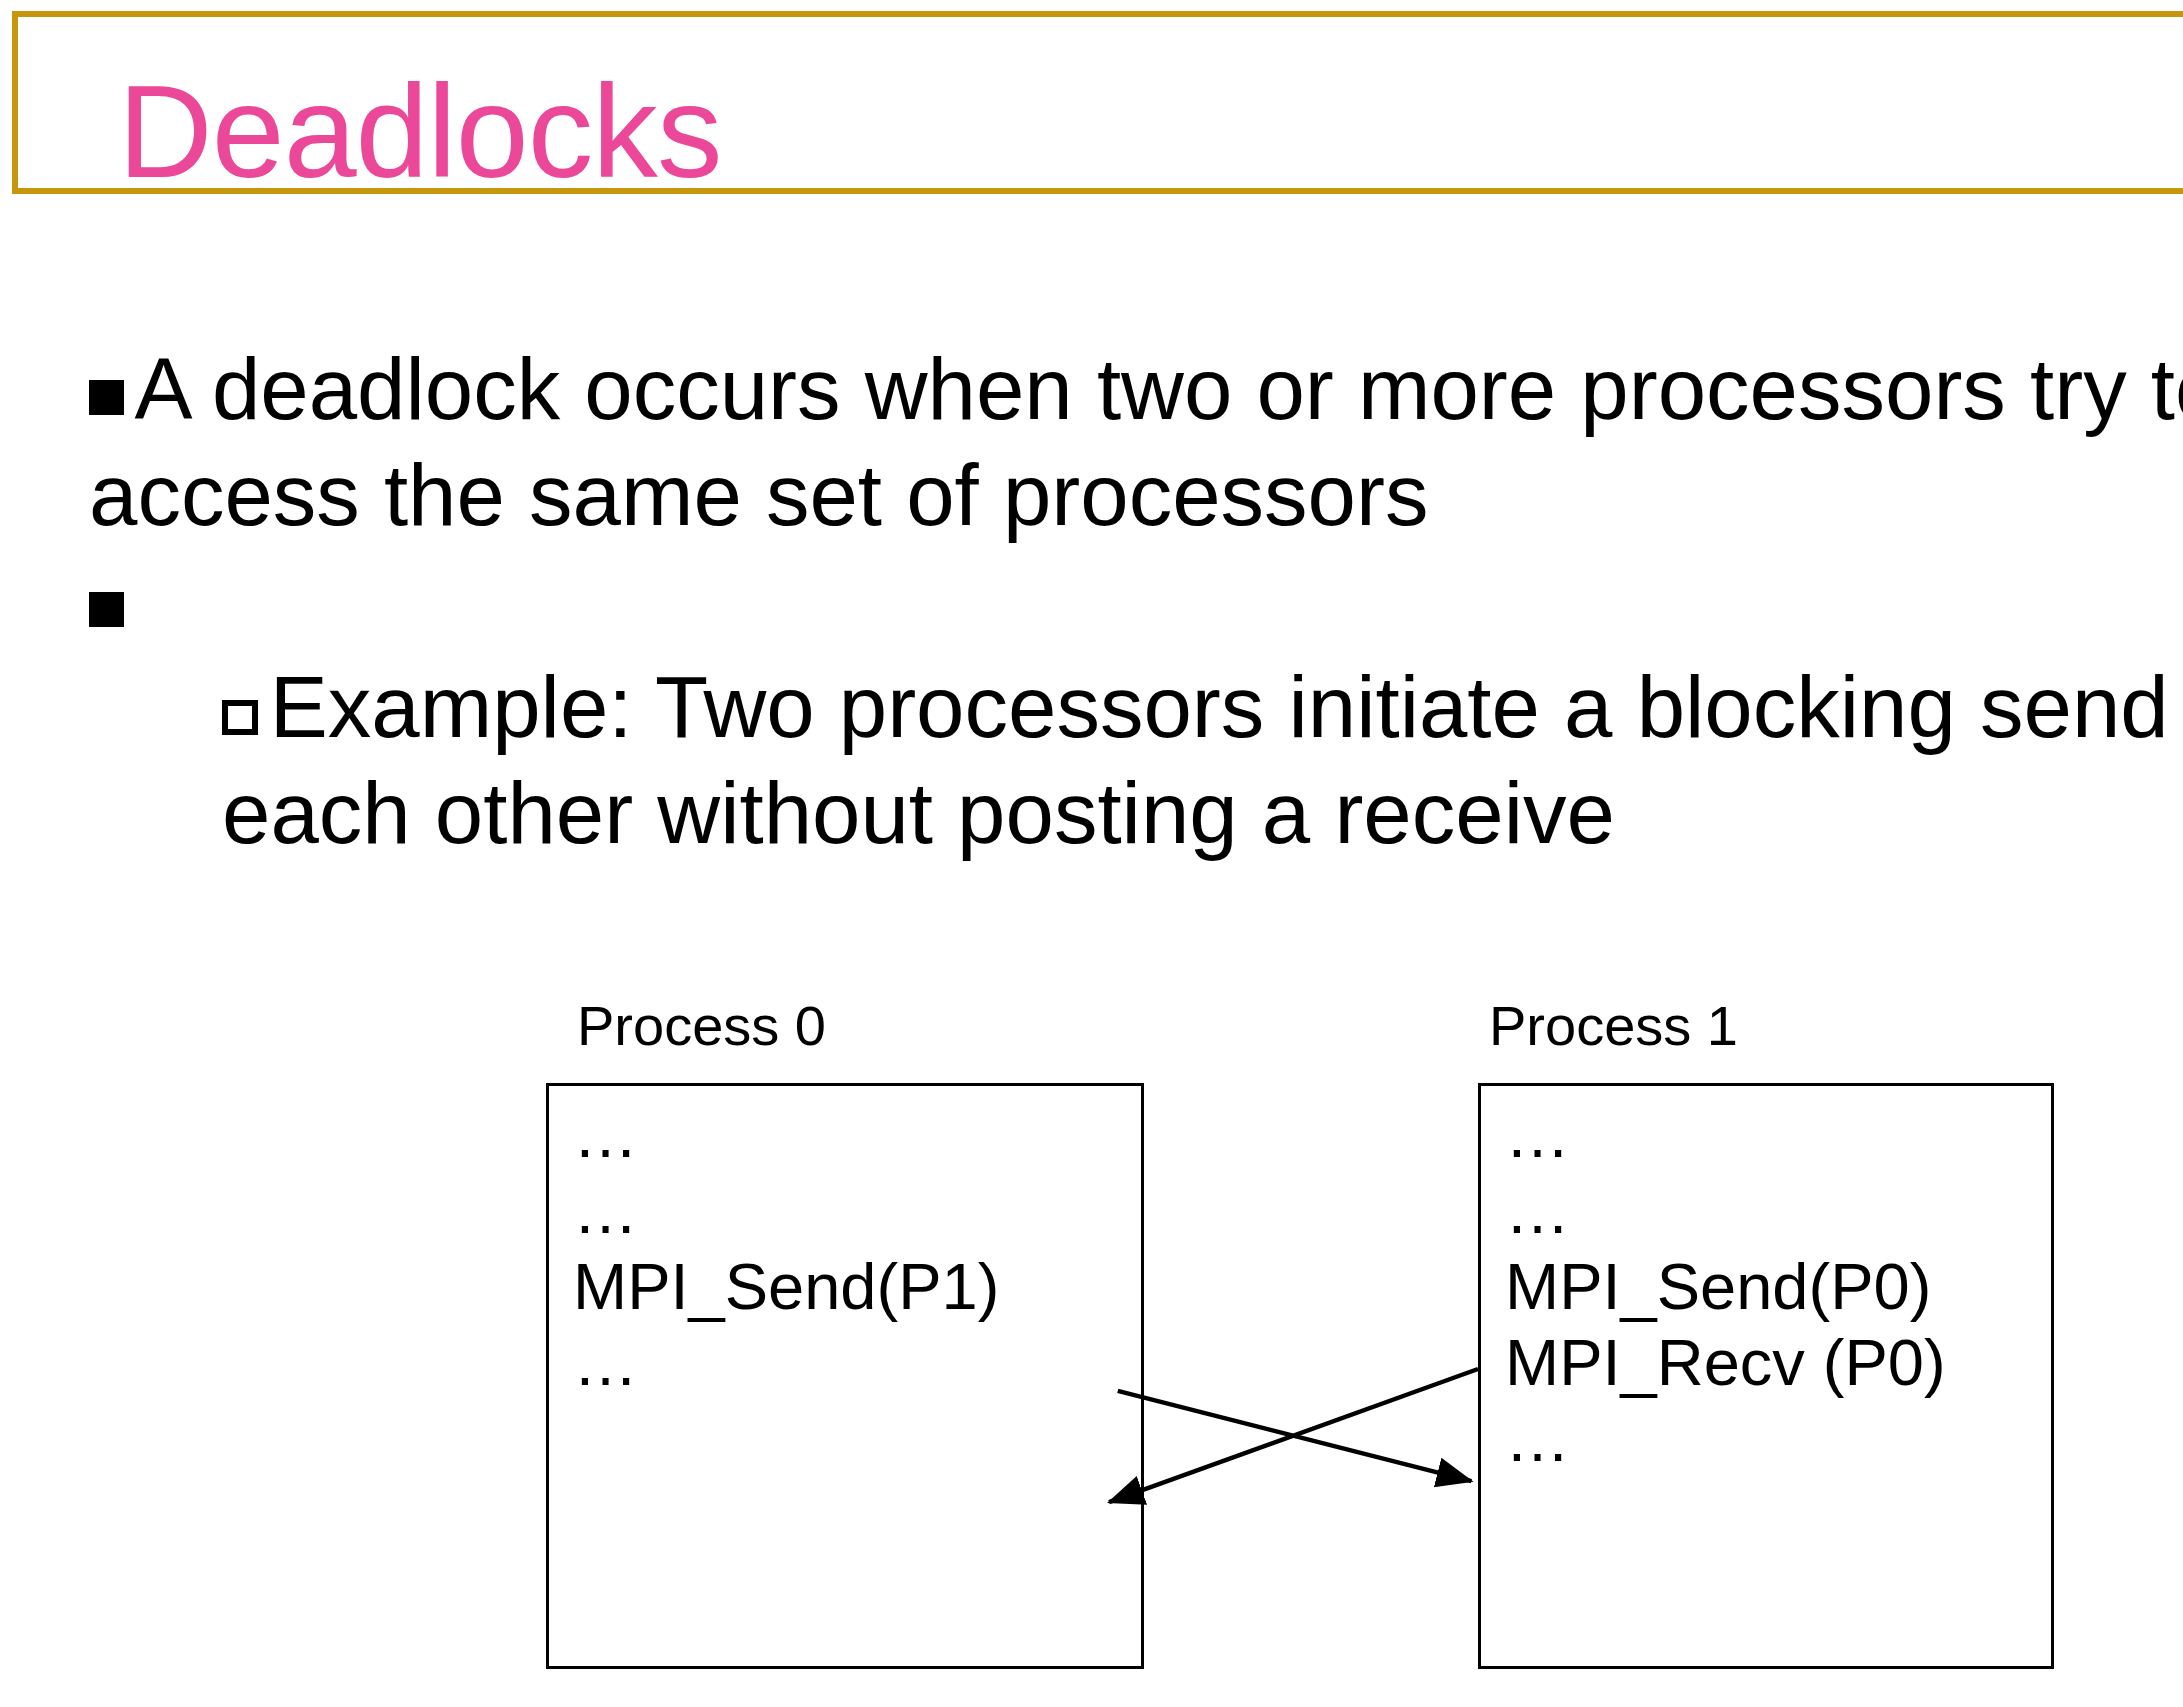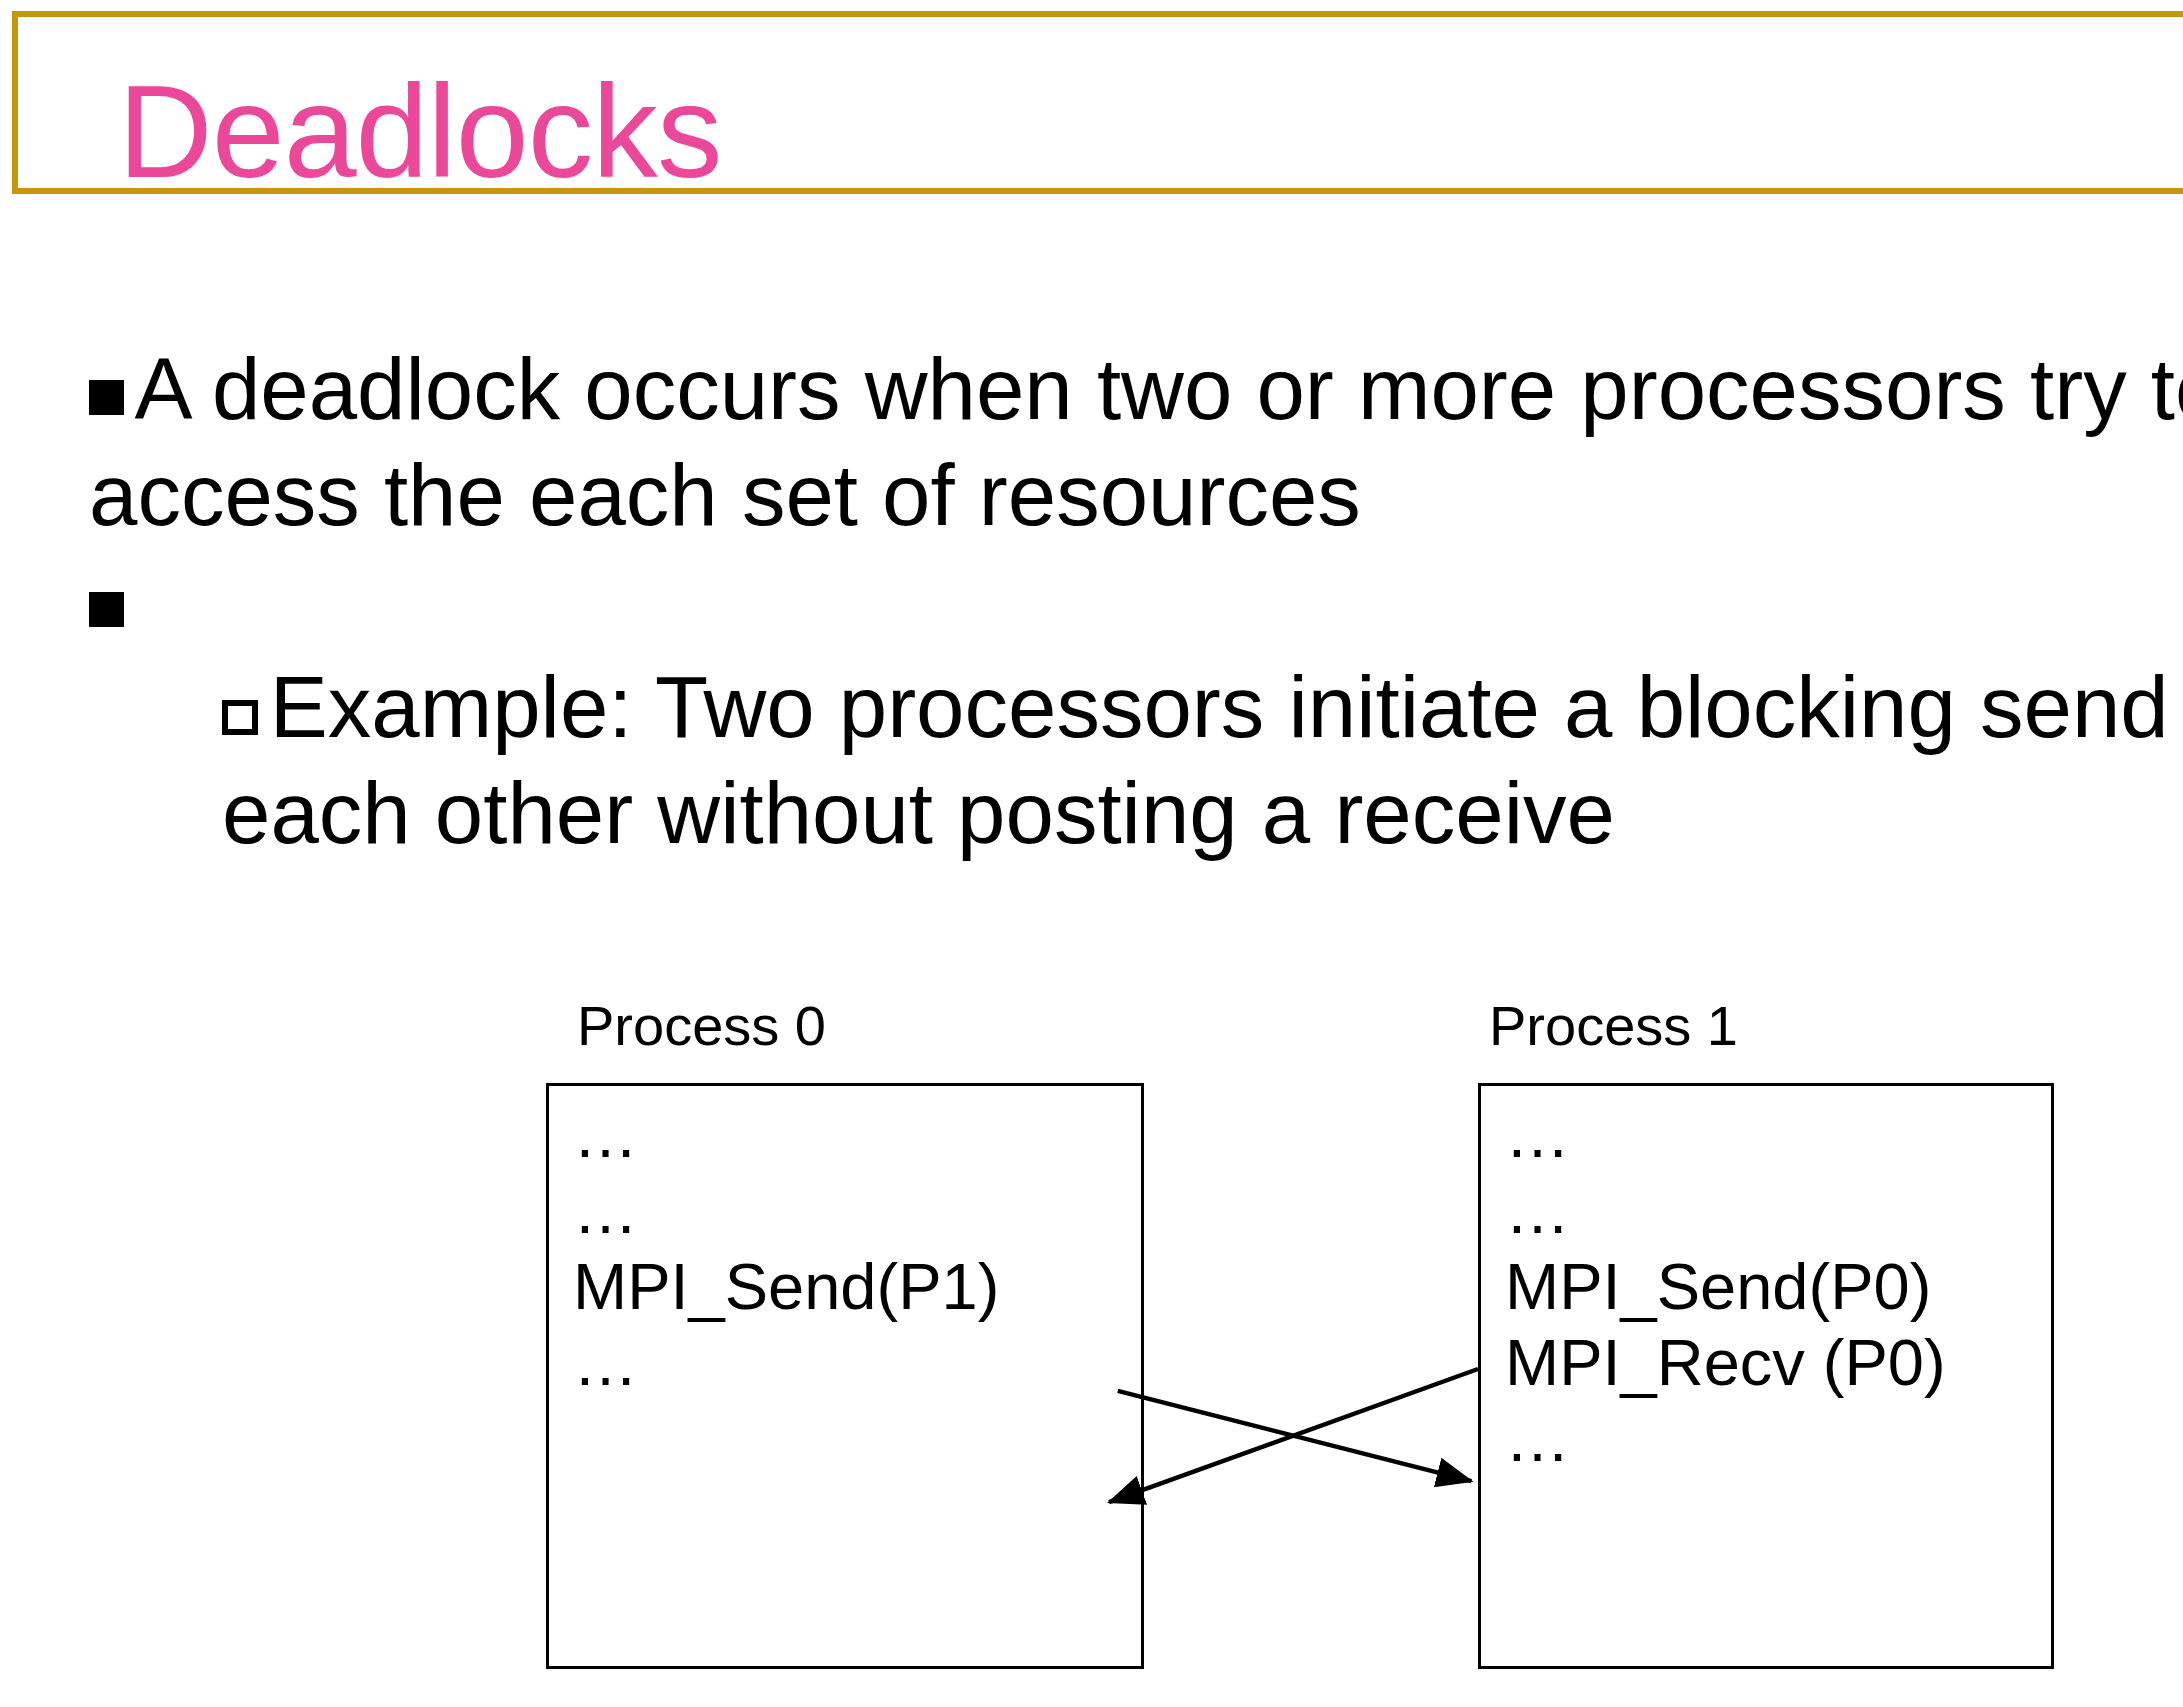--- a/index.html
+++ b/index.html
@@ -108,21 +108,21 @@
 </head>
 <body>
 
 <div class="slide">
 
   <div class="title-box"></div>
   <div class="title-text">Deadlocks</div>
 
   <div class="bullets">
     <div class="bline indent-1"><span class="sq"></span><span>A deadlock occurs when two or more processors try to</span></div>
-    <div class="bline indent-1"><span>access the each set of resources</span></div>
+    <div class="bline indent-1"><span>access the same set of processors</span></div>
     <div class="bline indent-1"><span class="sq"></span></div>
     <div class="bline indent-2"><span class="hsq"></span><span>Example: Two processors initiate a blocking send to</span></div>
     <div class="bline indent-2"><span>each other without posting a receive</span></div>
   </div>
 
   <div class="proc-label label-0">Process 0</div>
   <div class="proc-label label-1">Process 1</div>
 
   <div class="proc-box box-0">
     <div class="code">

